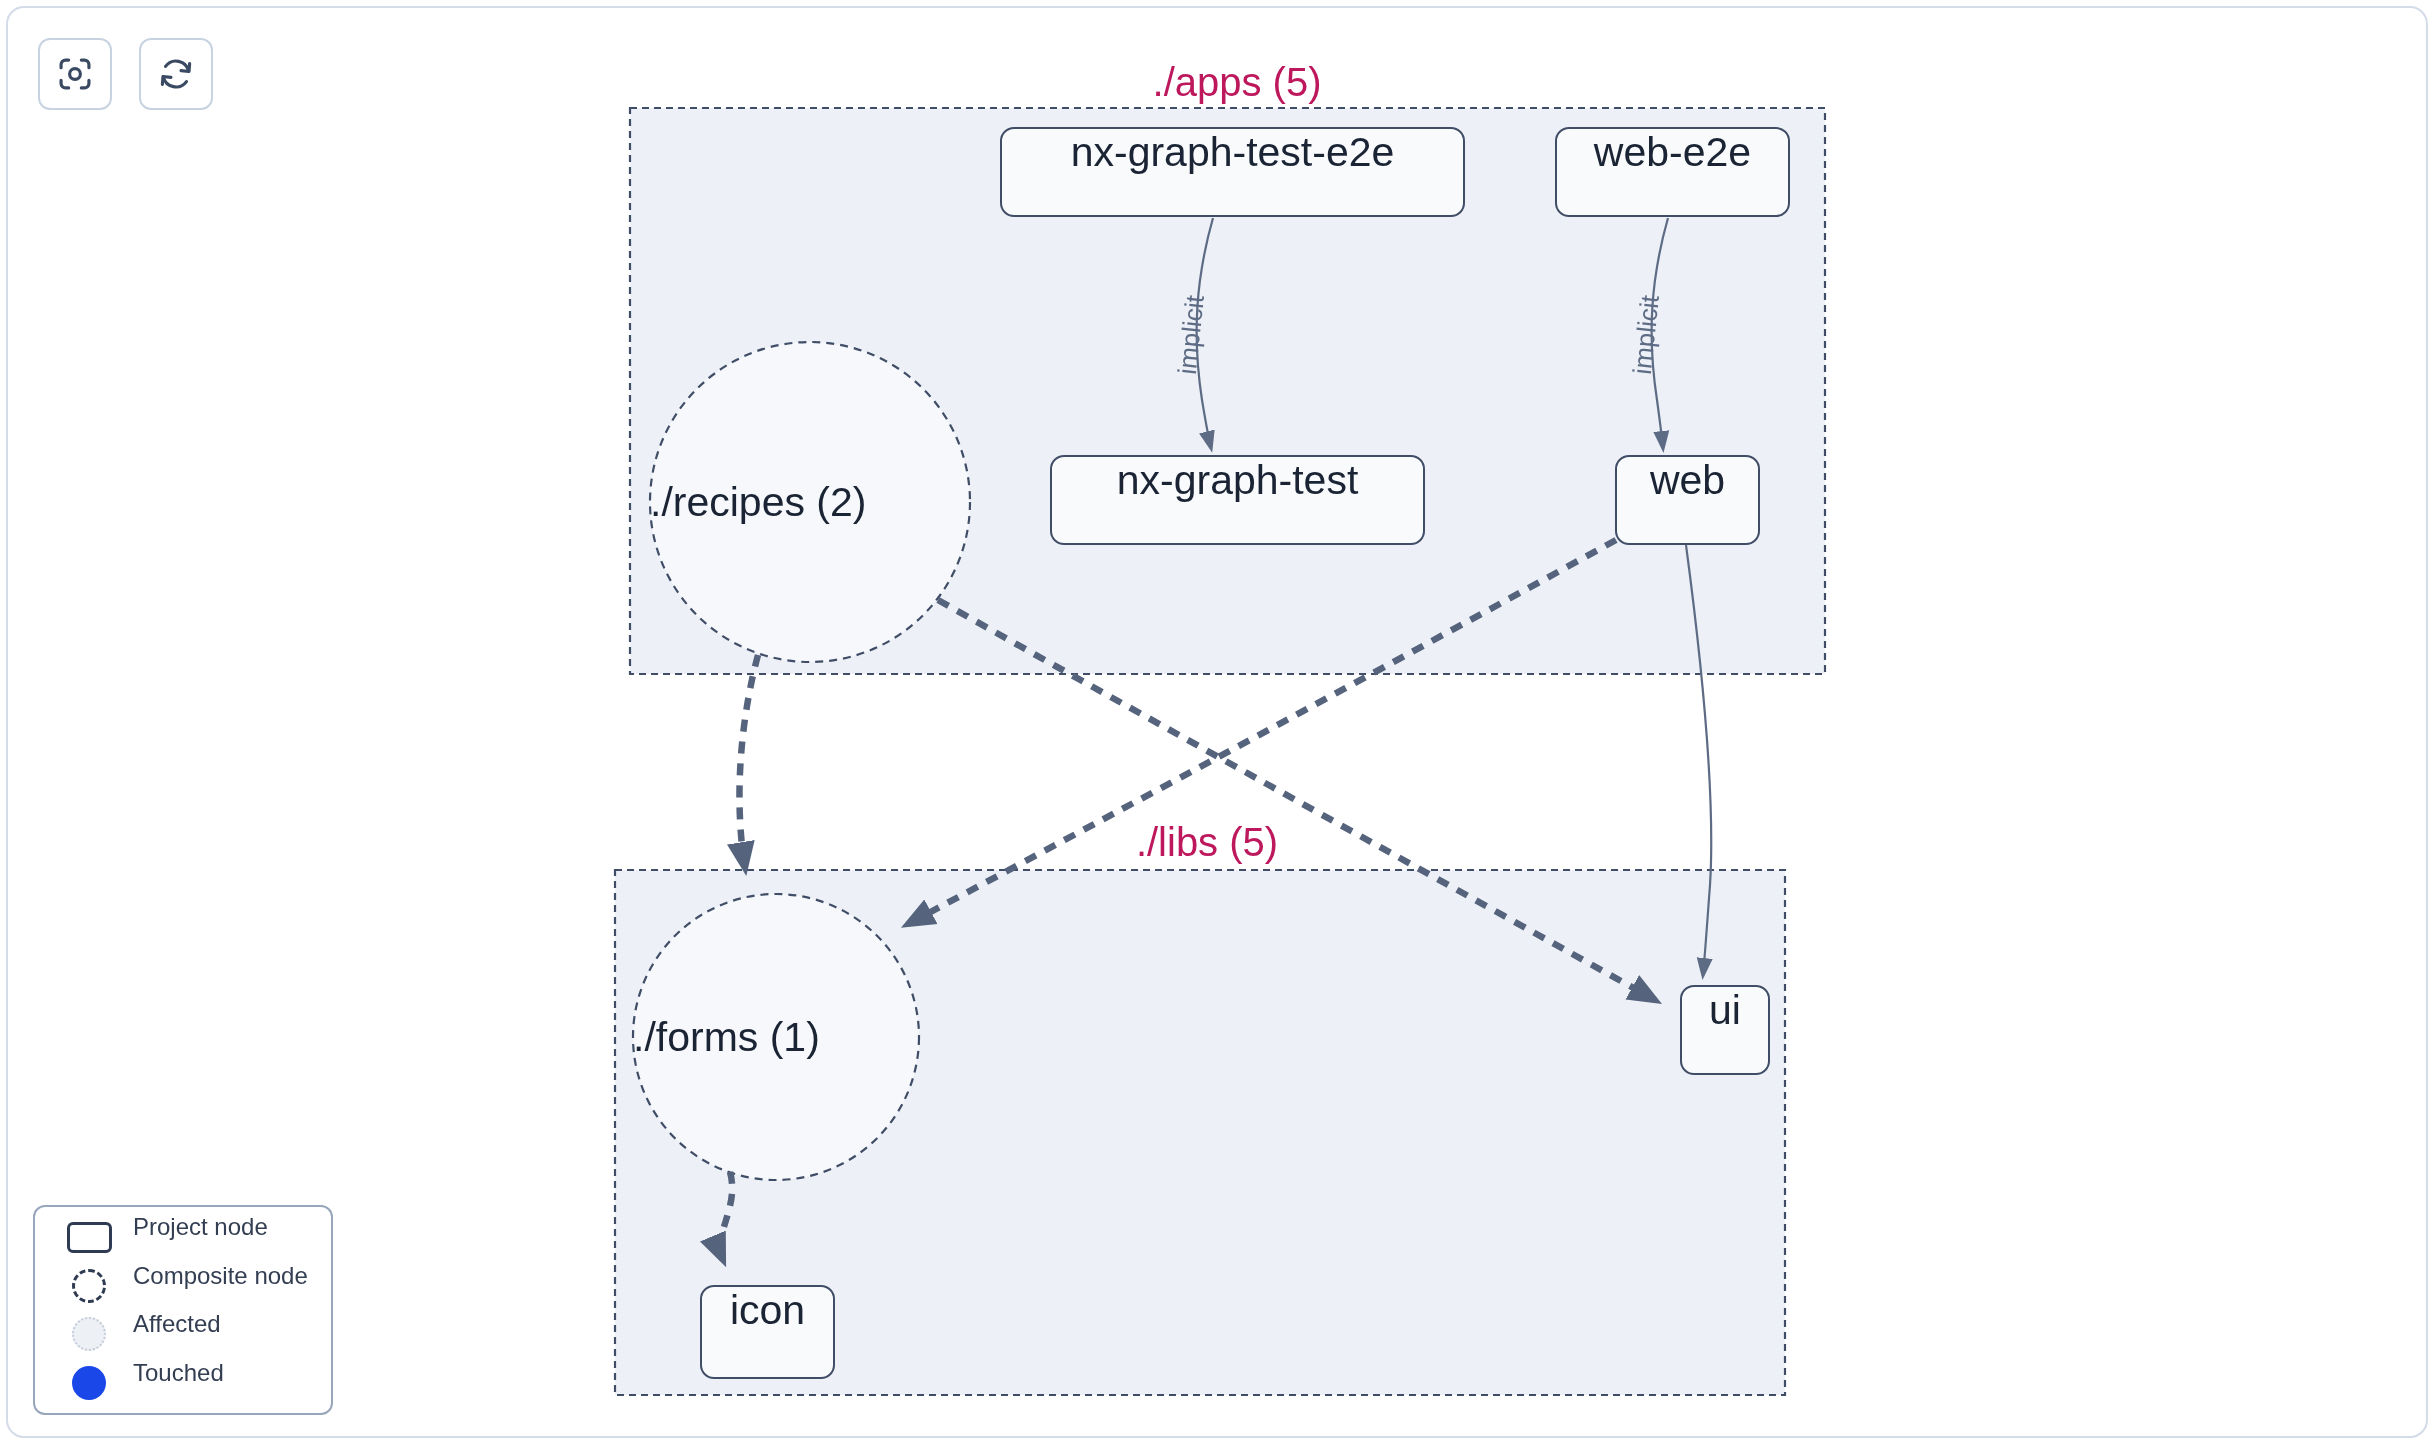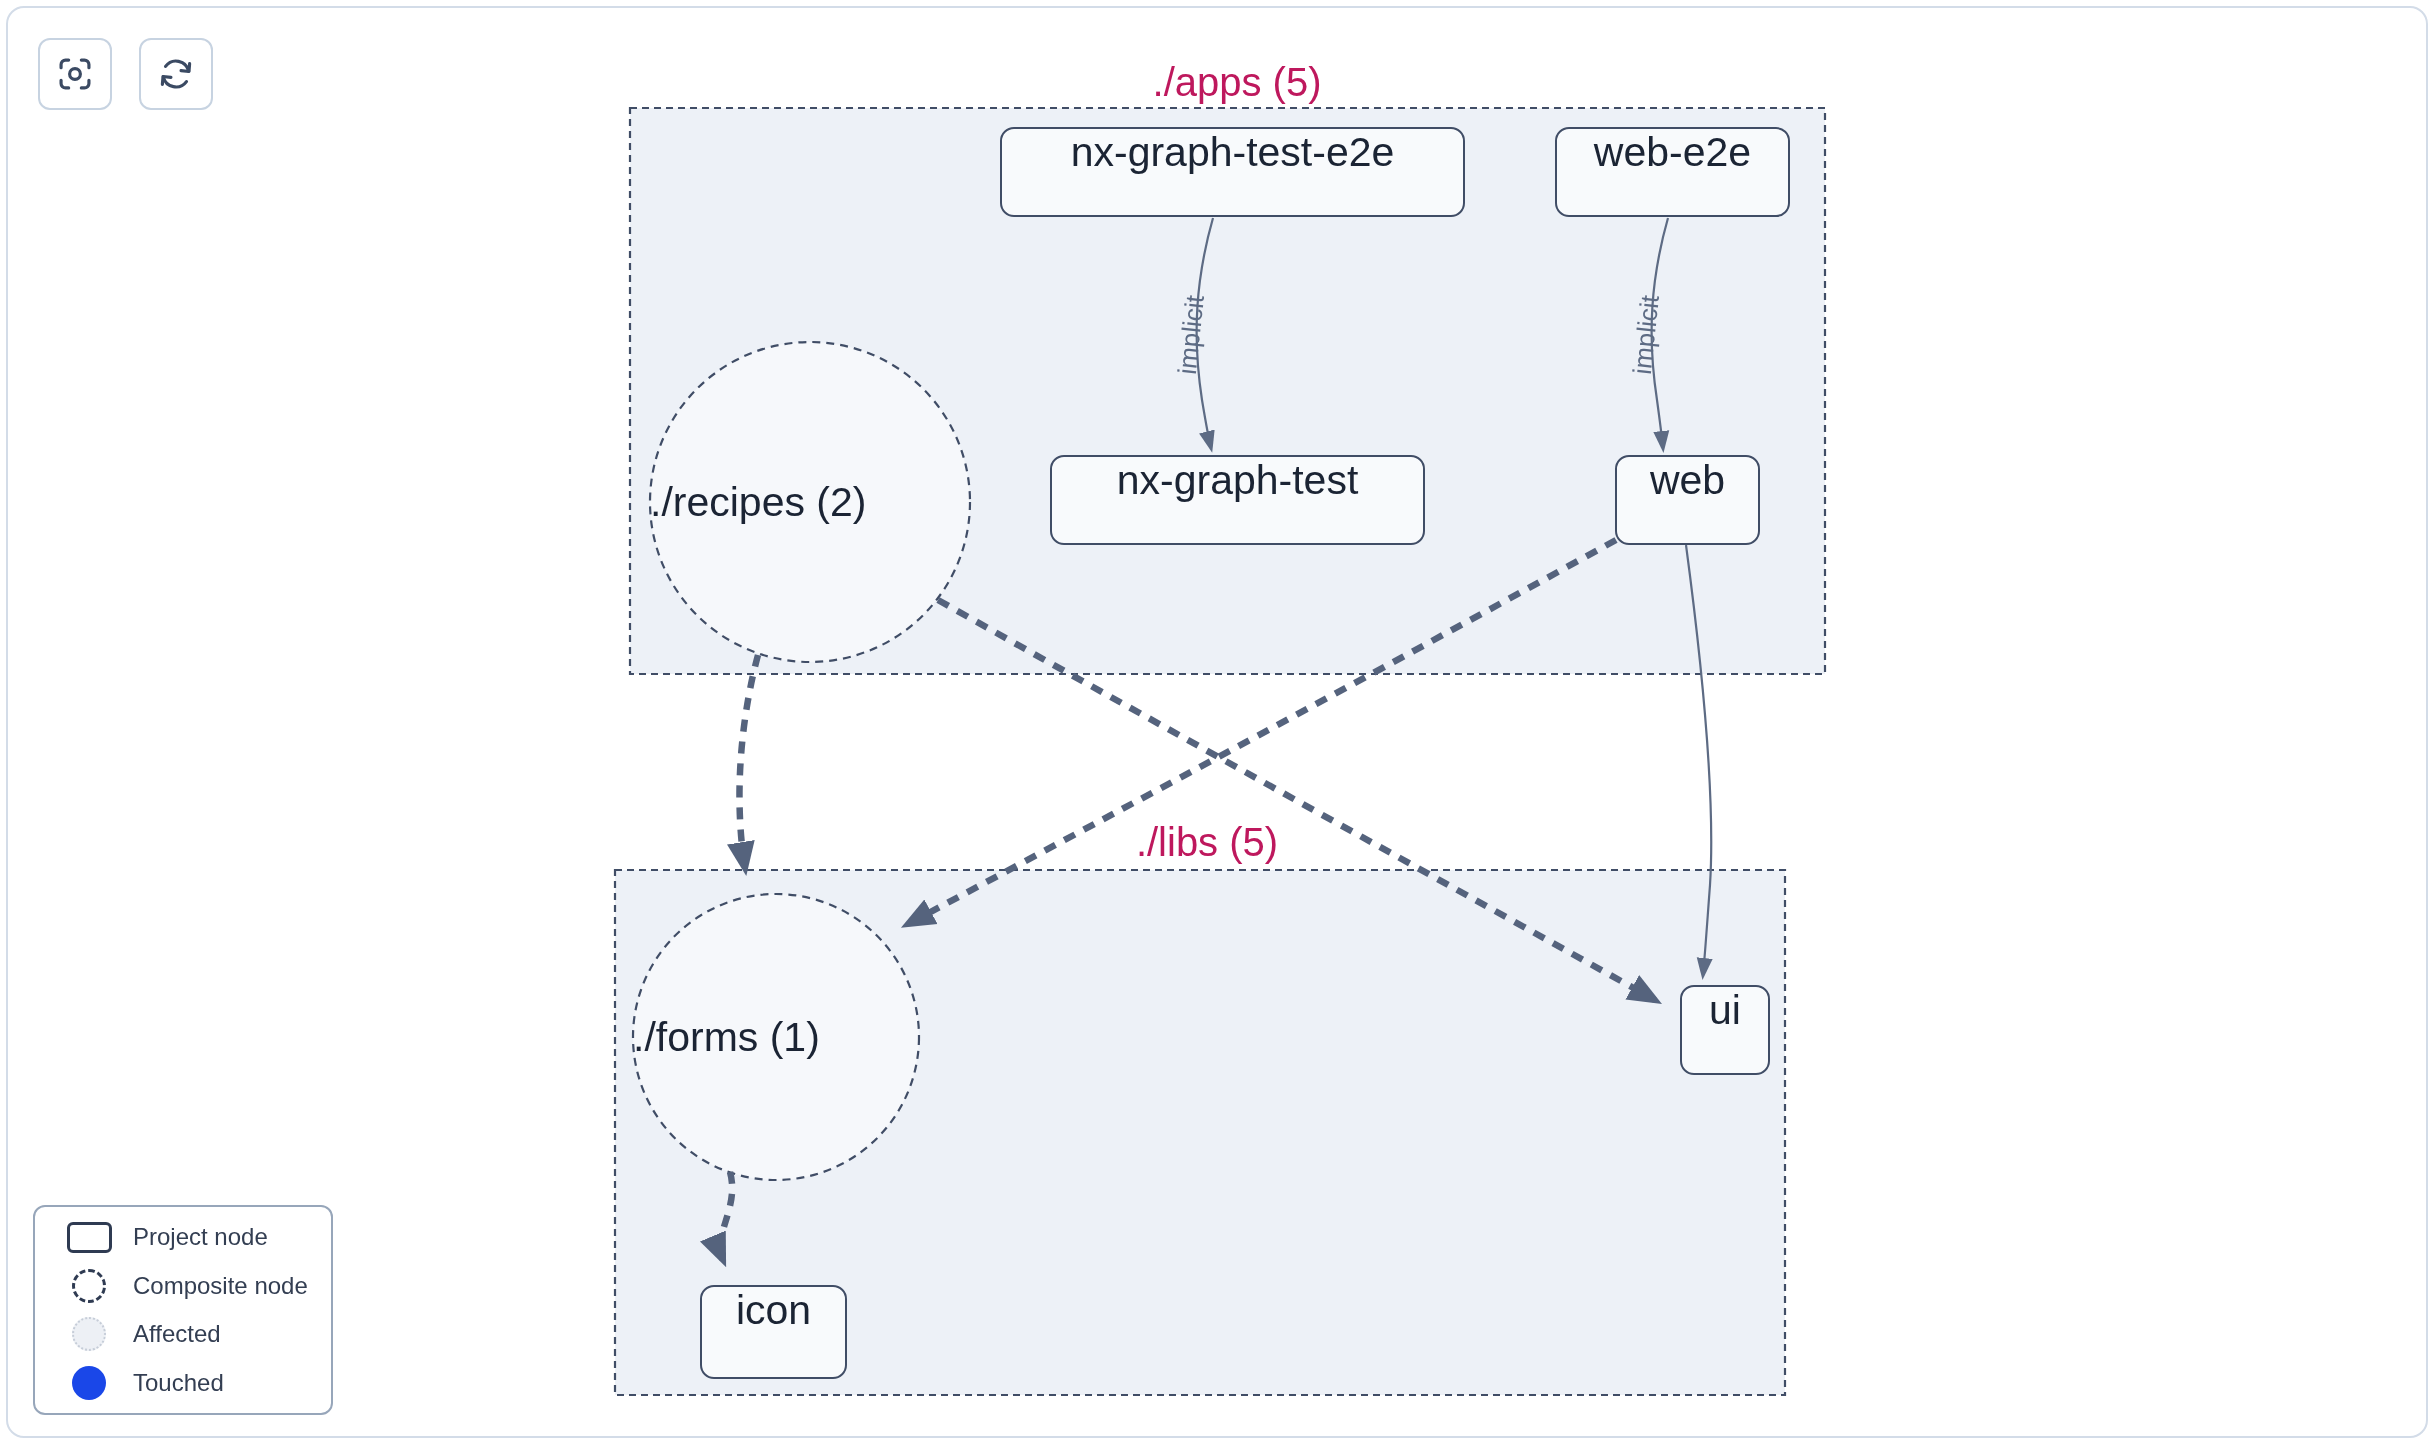--- a/index.html
+++ b/index.html
@@ -8,21 +8,21 @@
   .frame{position:absolute;left:6px;top:6px;right:6px;bottom:8px;border:2px solid #d3dce8;border-radius:18px;pointer-events:none;}
   .tool-btn{position:absolute;width:74px;height:72px;background:#ffffff;border:2px solid #c7d3e1;border-radius:12px;display:flex;align-items:center;justify-content:center;cursor:pointer;box-sizing:border-box;}
   .tool-btn svg{stroke:#3b4a63;fill:none;stroke-width:2;stroke-linecap:round;stroke-linejoin:round;}
   .gfx{position:absolute;left:0;top:0;}
   .node{position:absolute;background:#f8fafc;border:2px solid #404d66;border-radius:14px;display:flex;justify-content:center;box-sizing:border-box;cursor:pointer;z-index:4;}
   .node span{font-size:41px;color:#1b2434;white-space:nowrap;}
   .circle-label{position:absolute;display:flex;align-items:center;z-index:4;cursor:pointer;}
   .circle-label span{font-size:41px;color:#1b2434;white-space:nowrap;}
   .group-label{position:absolute;text-align:center;font-size:40px;color:#be185d;z-index:5;white-space:nowrap;}
   .legend{position:absolute;left:33px;top:1205px;width:300px;height:210px;background:#ffffff;border:2px solid #97a6ba;border-radius:12px;box-sizing:border-box;display:flex;flex-direction:column;justify-content:center;padding:6px 0;z-index:6;}
-  .legend-row{display:flex;align-items:center;height:49px;padding-left:26px;}
+  .legend-row{display:flex;height:49px;padding-left:26px;}
   .legend-swatch{width:56px;display:flex;align-items:center;justify-content:center;flex:0 0 56px;}
   .legend-row .label{margin-left:16px;font-size:24px;color:#333e52;}
   .sw-rect{width:45px;height:31px;border:3px solid #2f3b52;border-radius:6px;background:#ffffff;box-sizing:border-box;}
   .sw-dashed{width:34px;height:34px;border:3px dashed #2f3b52;border-radius:50%;background:#ffffff;box-sizing:border-box;}
   .sw-affected{width:34px;height:34px;border:2px dotted #c6cdd8;border-radius:50%;background:#edf0f5;box-sizing:border-box;}
   .sw-touched{width:34px;height:34px;border-radius:50%;box-sizing:border-box;}
 </style>
 </head>
 <body>
 
@@ -88,21 +88,21 @@
   </div>
   <div class="node" style="left:1050px;top:455px;width:375px;height:90px;">
     <span>nx-graph-test</span>
   </div>
   <div class="node" style="left:1615px;top:455px;width:145px;height:90px;">
     <span>web</span>
   </div>
   <div class="node" style="left:1680px;top:985px;width:90px;height:90px;">
     <span>ui</span>
   </div>
-  <div class="node" style="left:700px;top:1285px;width:147px;height:94px;">
+  <div class="node" style="left:700px;top:1285px;width:135px;height:94px;">
     <span>icon</span>
   </div>
 
   <div class="circle-label" style="left:650px;top:342px;width:320px;height:320px;">
     <span>./recipes (2)</span>
   </div>
   <div class="circle-label" style="left:633px;top:894px;width:286px;height:286px;">
     <span>./forms (1)</span>
   </div>
 

